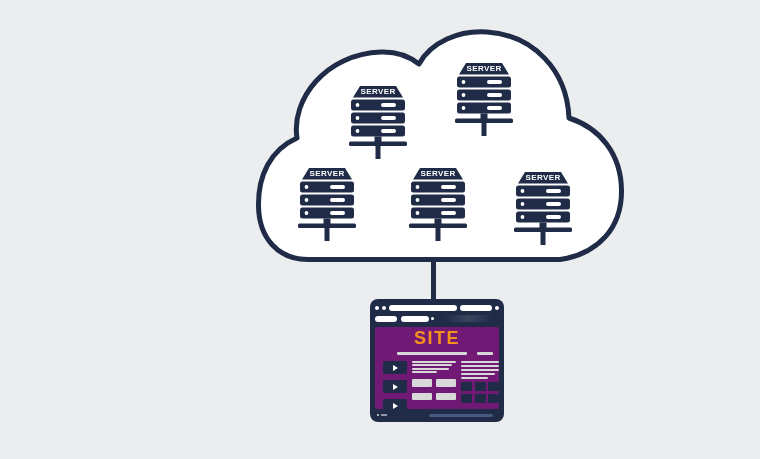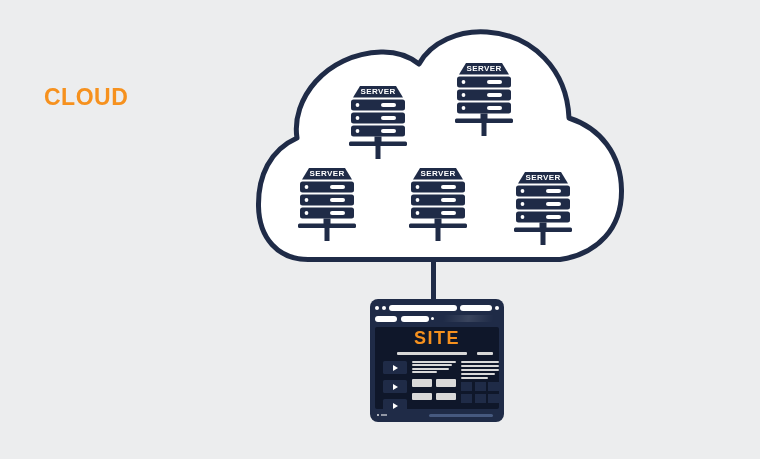--- a/index.html
+++ b/index.html
@@ -46,21 +46,21 @@
   .b-dot{width:4px;height:4px;border-radius:50%;background:#fff;flex:0 0 auto;}
   .b-pill{height:6px;border-radius:3px;background:#fff;}
   .p-long{flex:1;}
   .p-med{width:32px;}
   .b-row2{margin-top:4px;height:7px;display:flex;align-items:center;gap:4px;
     background:linear-gradient(100deg,rgba(255,255,255,0) 55%,rgba(255,255,255,.12) 75%,rgba(255,255,255,0) 95%);}
   .p-s1{width:22px;}
   .p-s2{width:28px;}
   .cursor-dot{width:3px;height:3px;border-radius:50%;background:#fff;margin-left:-2px;}
   .b-content{
-    margin-top:5px;flex:1;background:#0f172a;border-radius:2px;padding-top:2px;overflow:hidden;
+    margin-top:5px;flex:1;background:#701a75;border-radius:2px;padding-top:2px;overflow:hidden;
   }
   .site-title{height:19px;line-height:19px;text-align:center;font-size:18px;font-weight:700;
     color:var(--orange);letter-spacing:1.5px;}
   .divider-row{margin:4px 2px 0 22px;display:flex;align-items:center;gap:10px;}
   .dbar{height:3px;background:#D7D7D7;border-radius:1px;}
   .dbar.long{width:70px;}
   .dbar.short{width:16px;}
   .b-grid{display:flex;margin:6px 6px 0 8px;gap:5px;}
   .col-left{width:24px;display:flex;flex-direction:column;gap:6px;}
   .play-btn{width:24px;height:13px;background:var(--navy);border-radius:1.5px;
@@ -80,21 +80,20 @@
   .f-mark-dot{width:2px;height:2px;background:#fff;border-radius:50%;}
   .f-mark-dash{width:6px;height:1.5px;background:#fff;opacity:.6;}
   .f-scroll{position:absolute;right:6px;top:5px;width:64px;height:2.5px;background:var(--scroll);border-radius:2px;}
 </style>
 </head>
 <body>
 
 <div class="stage">
 
   <div class="headline">
-    <div class="l1">CLOUD</div>
   </div>
 
   <svg class="cloud-layer" viewBox="0 0 760 459" aria-hidden="true">
     <defs>
       <symbol id="sym-server" viewBox="0 0 64 76">
         <polygon class="f-navy" points="14,1 50,1 57,12.5 7,12.5"></polygon>
         <g class="f-navy">
           <rect x="5" y="14.5" width="54" height="11" rx="2.5"></rect>
           <rect x="5" y="27.5" width="54" height="11" rx="2.5"></rect>
           <rect x="5" y="40.5" width="54" height="11" rx="2.5"></rect>

